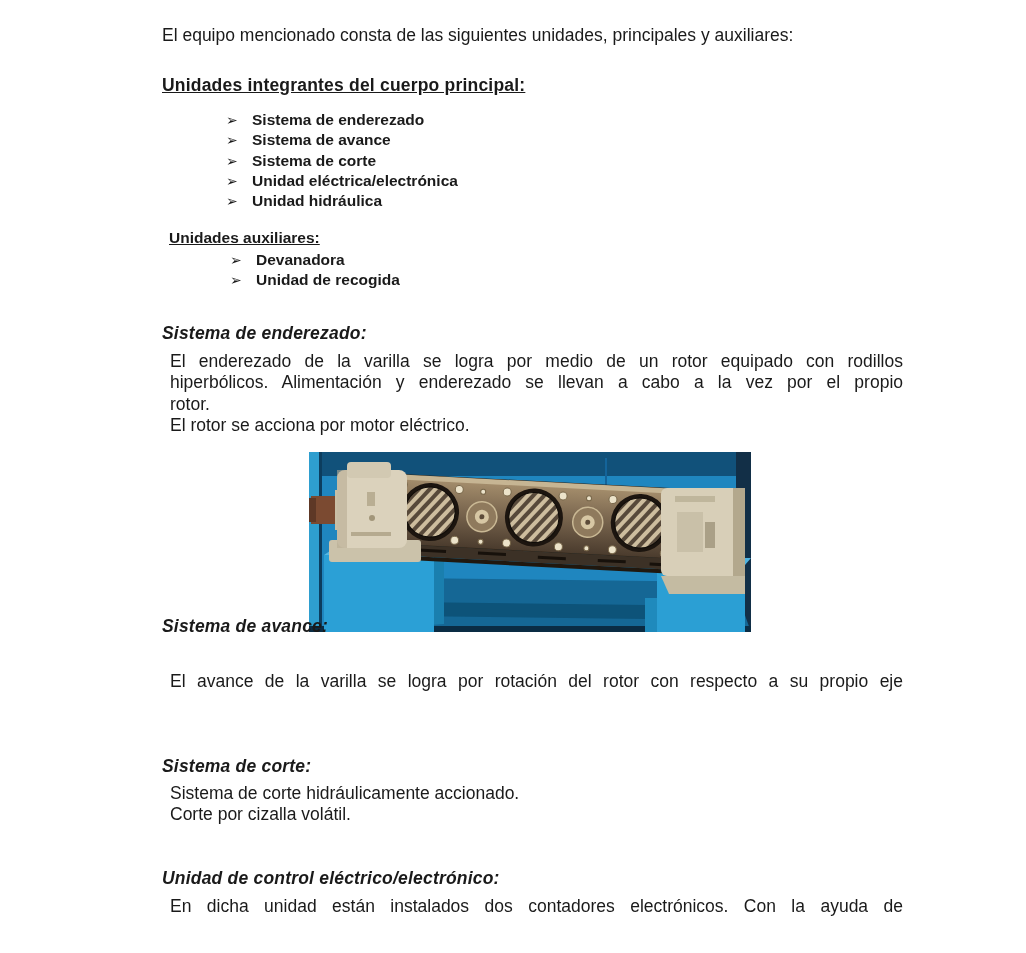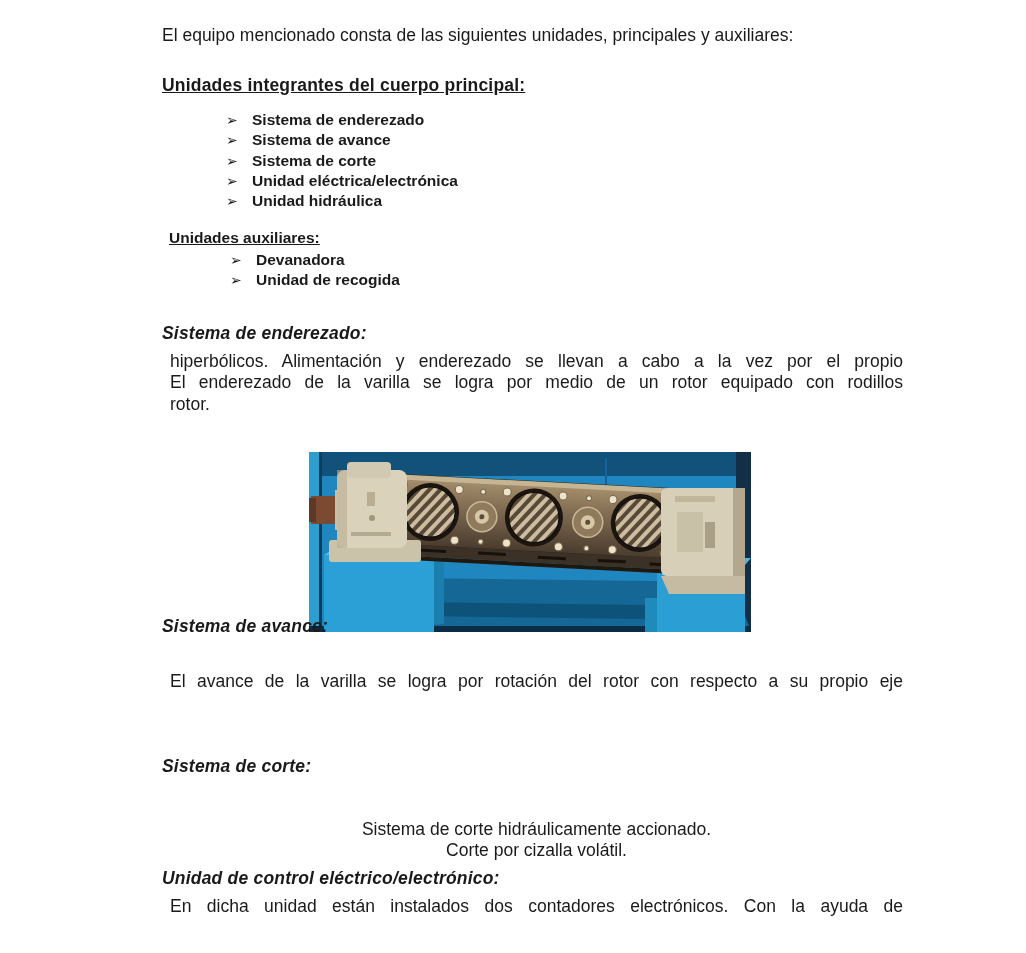--- a/index.html
+++ b/index.html
@@ -19,21 +19,21 @@
   .blist .mk{width:26px;flex:0 0 26px;font-size:14px;}
   #list-main{left:212px;top:110px;}
   #h-aux{left:155px;top:229px;font-size:15.5px;font-weight:bold;text-decoration:underline;}
   #list-aux{left:216px;top:250px;}
   
   .sec-h{font-size:17.5px;font-weight:bold;font-style:italic;letter-spacing:.2px;}
   .sec-b{width:733px;font-size:17.5px;line-height:21.3px;}
   .sec-b .jfull{text-align:justify;text-align-last:justify;}
   #sec1-h{left:148px;top:323px;}  #sec1-b{left:156px;top:351px;}
   #sec2-h{left:148px;top:616px;}  #sec2-b{left:156px;top:671px;}
-  #sec3-h{left:148px;top:756px;}  #sec3-b{left:156px;top:819px;text-align:center;}
+  #sec3-h{left:148px;top:756px;}  #sec3-b{left:156px;top:783px;}
   #sec4-h{left:148px;top:868px;}  #sec4-b{left:156px;top:896px;}
   
   #figure{left:295px;top:452px;width:442px;height:180px;}
   #figure svg{display:block;}
 </style>
 </head>
 <body>
 
 <div id="intro" class="abs">El equipo mencionado consta de las siguientes unidades, principales y auxiliares:</div>
 
@@ -70,23 +70,24 @@
     <span>Devanadora</span>
   </div>
   <div class="li">
     <span class="mk">➢</span>
     <span>Unidad de recogida</span>
   </div>
 </div>
 
 <div id="sec1-h" class="abs sec-h">Sistema de enderezado:</div>
 <div id="sec1-b" class="abs sec-b">
+  <div class="jfull">El enderezado de la varilla se logra por medio de un rotor equipado con rodillos</div>
   <div class="jfull">hiperbólicos. Alimentación y enderezado se llevan a cabo a la vez por el propio</div>
-  <div class="jfull">El enderezado de la varilla se logra por medio de un rotor equipado con rodillos</div>
   <div>rotor.</div>
+  <div>El rotor se acciona por motor eléctrico.</div>
 </div>
 
 <div id="figure" class="abs">
   <svg width="442" height="180" viewBox="0 0 442 180">
     <defs>
       <linearGradient id="barG" x1="0" y1="0" x2="0" y2="1">
         <stop offset="0" stop-color="#a9926f"></stop>
         <stop offset="0.45" stop-color="#7d6951"></stop>
         <stop offset="1" stop-color="#4a3b2d"></stop>
       </linearGradient>

